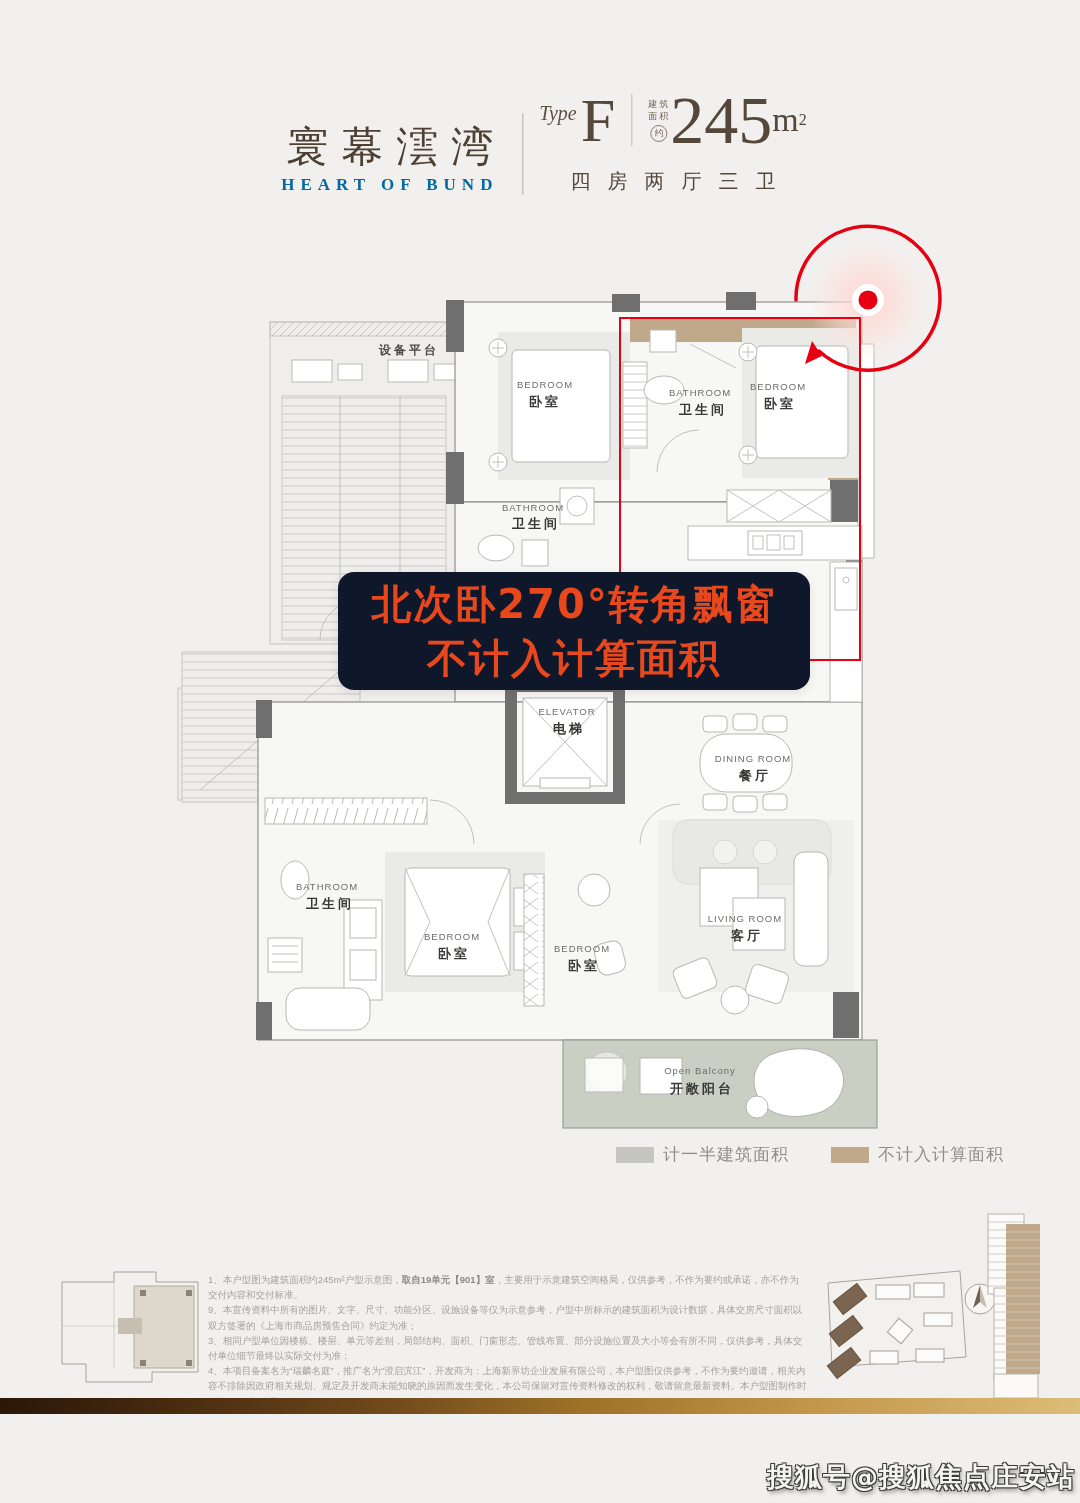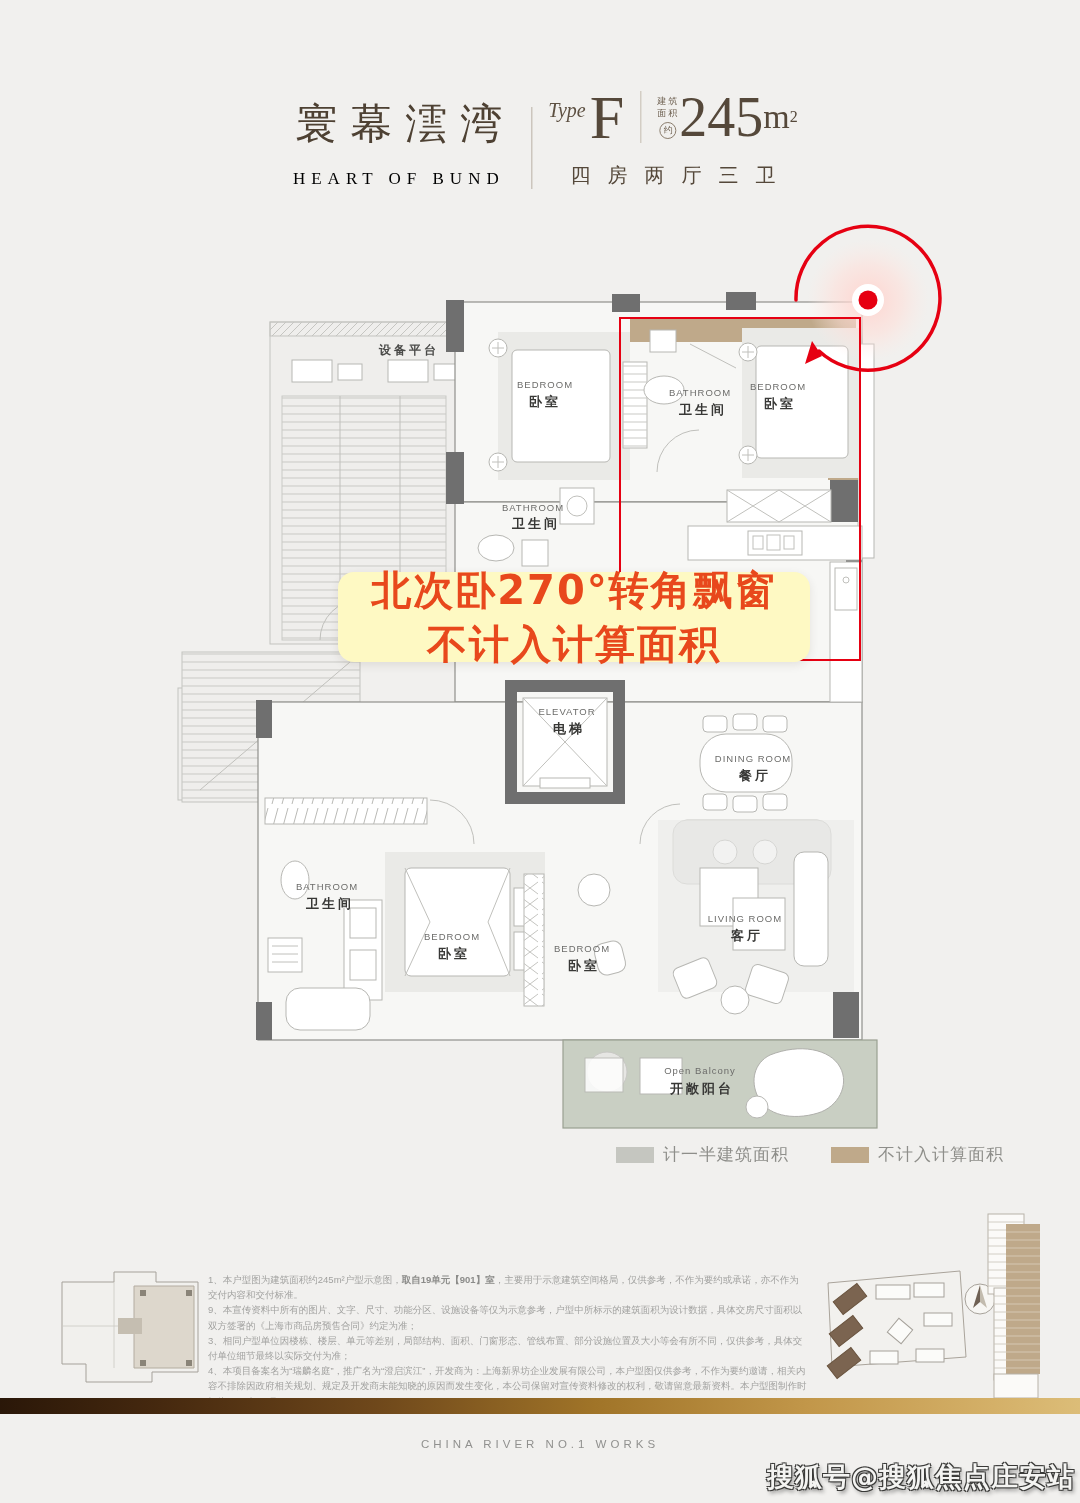--- a/index.html
+++ b/index.html
@@ -3,54 +3,54 @@
 <meta charset="utf-8">
 <style>
   html,body{margin:0;padding:0;}
   body{width:1080px;height:1503px;font-family:"Liberation Sans",sans-serif;}
   .page{position:absolute;top:0;left:0;width:1080px;height:1503px;background:#f1f0ee;overflow:hidden;}
 
   
   .hdr{position:absolute;top:86px;left:50%;transform:translateX(-50%);display:flex;align-items:flex-end;gap:16px;color:#55483a;}
   .brand{display:flex;flex-direction:column;align-items:center;}
   .brand-cn{font-family:"Liberation Serif","DejaVu Serif",serif;font-size:42px;letter-spacing:13px;text-indent:13px;color:#4e4133;}
-  .brand-en{font-family:"Liberation Serif","DejaVu Serif",serif;font-size:17px;letter-spacing:6px;margin-top:17px;color:#000000;}
+  .brand-en{font-family:"Liberation Serif","DejaVu Serif",serif;font-size:17px;letter-spacing:6px;margin-top:0;color:#0369a1;font-weight:bold;}
   .hdr-div{width:1px;height:82px;background:#b9b1a5;}
   .hdr-right{display:flex;flex-direction:column;align-items:center;}
   .spec-row{display:flex;align-items:center;gap:16px;}
   .type-grp{display:flex;align-items:flex-end;}
   .type-label{font-family:"Liberation Serif","DejaVu Serif",serif;font-style:italic;font-size:20px;margin-bottom:26px;color:#5d5042;}
   .type-value{font-family:"Liberation Serif","DejaVu Serif",serif;font-size:62px;line-height:1;margin-left:4px;color:#55483a;}
   .spec-div{width:1px;height:52px;background:#c4bcb0;}
   .area-grp{display:flex;align-items:center;}
   .area-label{display:flex;flex-direction:column;align-items:center;}
   .area-label .l{font-size:9px;letter-spacing:2px;color:#6b5d4d;line-height:1.35;}
   .approx{width:15px;height:15px;border:1px solid #8a7c6c;border-radius:50%;font-size:9px;display:flex;align-items:center;justify-content:center;color:#6b5d4d;margin-top:3px;}
-  .area-num{font-family:"Liberation Serif","DejaVu Serif",serif;font-size:56px;line-height:1;color:#55483a;}
+  .area-num{font-family:"Liberation Serif","DejaVu Serif",serif;font-size:68px;line-height:1;color:#55483a;}
   .area-unit{font-family:"Liberation Serif","DejaVu Serif",serif;font-size:34px;color:#55483a;}
   .area-exp{font-family:"Liberation Serif","DejaVu Serif",serif;font-size:16px;vertical-align:20px;color:#55483a;}
   .layout-sum{font-size:20px;letter-spacing:17px;text-indent:17px;margin-top:14px;color:#55483a;}
 
   
   svg text{user-select:none;}
   .w{fill:#6f6f6f;}
   .rm{fill:#f7f7f5;stroke:#90908c;stroke-width:1.2;}
   .cm{fill:#efeeec;stroke:#c3c3bf;stroke-width:1;}
   .fw{fill:#ffffff;stroke:#b7b7b3;stroke-width:1;}
   .fg{fill:#e6e6e3;stroke:#c8c8c4;stroke-width:1;}
   .rug{fill:#eaeae7;}
   .ft{stroke:#c0c0bc;fill:none;stroke-width:1;}
   .tx{font-family:"Liberation Sans",sans-serif;font-size:9.5px;fill:#6c6c6a;letter-spacing:1px;text-anchor:middle;}
   .txc{font-family:"Liberation Sans",sans-serif;font-size:13px;font-weight:700;fill:#383836;letter-spacing:3px;text-anchor:middle;}
   .txs{font-family:"Liberation Sans",sans-serif;font-size:12px;font-weight:700;fill:#4a4a48;letter-spacing:3px;text-anchor:middle;}
   .red{stroke:#e60012;fill:none;}
   .tan{fill:#bfa98a;}
 
   
-  .callout{position:absolute;left:338px;top:572px;width:472px;height:90px;background:#fef9c3;border-radius:16px;box-shadow:0 3px 10px rgba(60,40,20,.10);display:flex;flex-direction:column;align-items:center;justify-content:center;}
+  .callout{position:absolute;left:338px;top:572px;width:472px;height:118px;background:#0f172a;border-radius:16px;box-shadow:0 3px 10px rgba(60,40,20,.10);display:flex;flex-direction:column;align-items:center;justify-content:center;}
   .callout div{font-family:"DejaVu Sans","Liberation Sans",sans-serif;font-weight:900;font-size:40px;line-height:54px;letter-spacing:2px;color:#e8481c;}
 
   
   .legend{position:absolute;left:616px;top:1143px;display:flex;gap:42px;align-items:center;}
   .leg-item{display:flex;align-items:center;gap:9px;}
   .leg-swatch{width:38px;height:16px;}
   .leg-swatch.gray{background:#c5c6c0;}
   .leg-swatch.tan{background:#bfa98a;}
   .leg-label{font-size:17px;color:#8e8e8a;letter-spacing:1px;}
 
@@ -382,16 +382,15 @@
   </div>
 
   <div class="disc">
     <p><span>1、本户型图为建筑面积约245m²户型示意图，</span><span class="bold">取自19单元【901】室</span><span>，主要用于示意建筑空间格局，仅供参考，不作为要约或承诺，亦不作为交付内容和交付标准。</span></p>
     <p>9、本宣传资料中所有的图片、文字、尺寸、功能分区、设施设备等仅为示意参考，户型中所标示的建筑面积为设计数据，具体交房尺寸面积以双方签署的《上海市商品房预售合同》约定为准；</p>
     <p>3、相同户型单位因楼栋、楼层、单元等差别，局部结构、面积、门窗形态、管线布置、部分设施位置及大小等会有所不同，仅供参考，具体交付单位细节最终以实际交付为准；</p>
     <p>4、本项目备案名为“瑞麟名庭”，推广名为“澄启滨江”，开发商为：上海新界坊企业发展有限公司，本户型图仅供参考，不作为要约邀请，相关内容不排除因政府相关规划、规定及开发商未能知晓的原因而发生变化，本公司保留对宣传资料修改的权利，敬请留意最新资料。本户型图制作时间为2025年10月。</p>
   </div>
 
   <div class="gold-bar"></div>
-  <div class="works">CHINA RIVER NO.1 WORKS</div>
   <div class="watermark">搜狐号@搜狐焦点庄安站</div>
 
 </div>
 
 </body></html>

